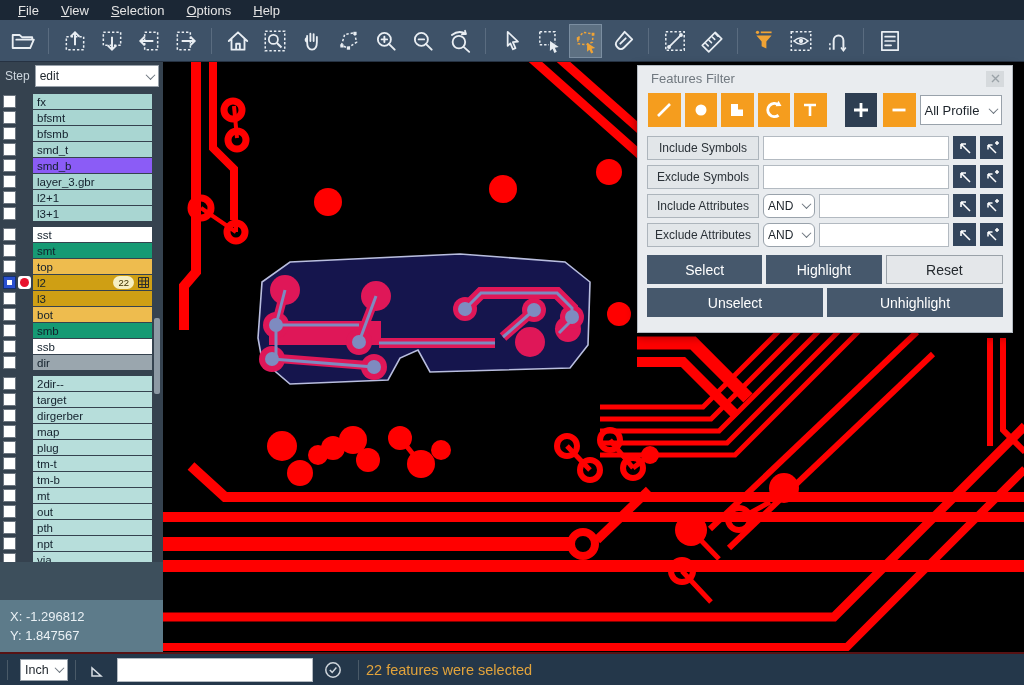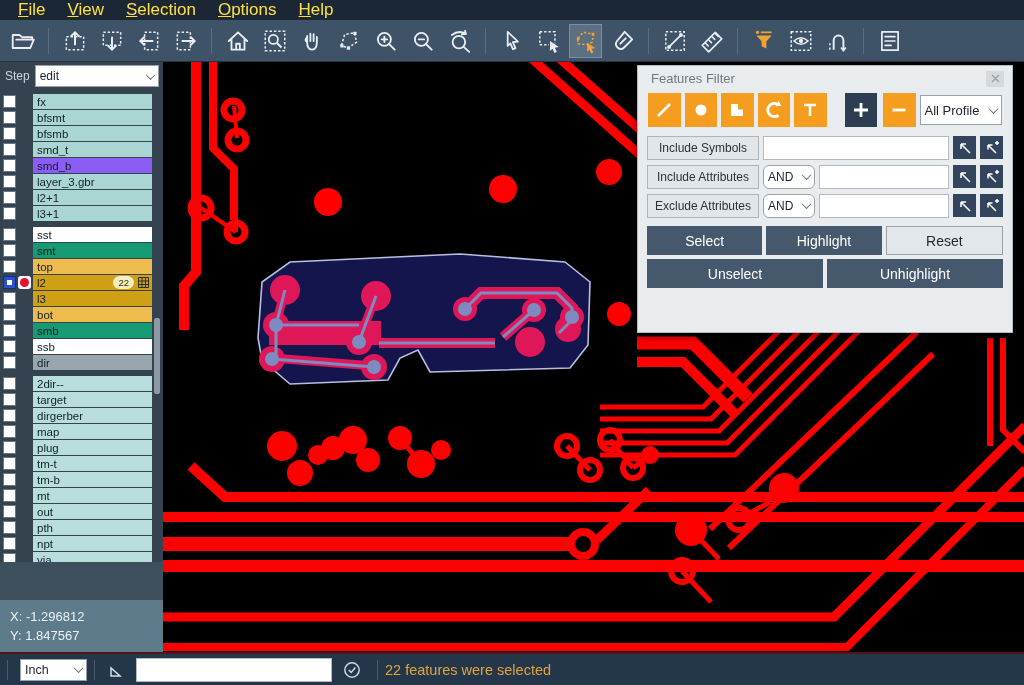--- a/index.html
+++ b/index.html
@@ -1,21 +1,21 @@
 <!DOCTYPE html>
 <html><head>
 <meta charset="utf-8">
 <style>
   *{margin:0;padding:0;box-sizing:border-box;font-family:"Liberation Sans",sans-serif;}
   html,body{width:1024px;height:685px;overflow:hidden;background:#000;}
   #app{position:relative;width:1024px;height:685px;}
 
   
   #menubar{position:absolute;left:0;top:0;width:1024px;height:20px;background:#1b2735;display:flex;align-items:center;padding-left:8px;gap:2px;}
-  .menu-item{color:#fde047;font-size:17px;padding:1px 10px;cursor:default;text-align:right;}
+  .menu-item{color:#e5e5e5;font-size:13px;padding:1px 10px;cursor:default;text-align:right;}
   .menu-item u{text-decoration:underline;}
 
   
   #toolbar{position:absolute;left:0;top:20px;width:1024px;height:42px;background:#3e5268;border-bottom:1px solid #263242;display:flex;align-items:center;padding-left:6px;gap:4px;}
   .tbtn{width:33px;height:34px;display:flex;align-items:center;justify-content:center;background:transparent;border:1px solid transparent;color:#e9eef3;}
   .tbtn.accent{color:#f0a335;}
   .tbtn.active{background:#5d7082;border-color:#7b8ea1;}
   .tsep{width:1px;height:26px;background:#5a6c80;margin:0 5px;}
   .ic{display:block;}
 
@@ -62,21 +62,21 @@
   .andbox{width:52px;height:24px;flex:none;border-radius:6px;}
   .sqbtn{width:23px;height:23px;background:#33455c;border:none;color:#fff;display:flex;align-items:center;justify-content:center;flex:none;}
   #dlg-buttons{padding:6px 9px 0;display:flex;flex-direction:column;gap:4px;}
   .brow{display:flex;gap:4px;}
   .dbtn{flex:1;height:29px;border:none;background:#46586c;color:#fff;font-size:14px;}
   .dbtn.light{background:#e4e7ea;border:1px solid #9aa2a9;color:#24292e;}
 
   
   #statusbar{position:absolute;left:0;top:652px;width:1024px;height:33px;background:#24374a;border-top:2px solid #571214;display:flex;align-items:center;}
   .ssep{width:1px;height:20px;background:#4a5a68;margin:0 7px;flex:none;}
-  #unit-select{width:67px;height:22px;margin-left:5px;font-size:12.5px;}
+  #unit-select{width:48px;height:22px;margin-left:5px;font-size:12.5px;}
   #angle-icon{color:#d7dee4;margin:0 4px;display:flex;}
   #cmd-input{width:196px;height:24px;flex:none;margin-left:6px;}
   #refresh-icon{color:#cfd6dc;margin:0 8px 0 10px;display:flex;}
   #status-message{color:#e2a33b;font-size:14.5px;}
 </style>
 </head>
 <body>
 
 <div id="app">
 
@@ -639,20 +639,34 @@
             <path d="M13,13 L4,4 M4,4 H9 M4,4 V9" stroke="#fff" stroke-width="1.6" fill="none"></path>
           </svg>
       </button>
       <button class="sqbtn">
         <svg class="ic" width="16" height="16" viewBox="0 0 16 16">
             <path d="M12,13 L4,5 M4,5 H8.5 M4,5 V9.5 M11,3 H15 M13,1 V5" stroke="#fff" stroke-width="1.5" fill="none"></path>
           </svg>
       </button>
     </div>
     <div class="frow">
+      <button class="flabel">Exclude Symbols</button>
+      <input class="txt" style="">
+      <button class="sqbtn">
+        <svg class="ic" width="16" height="16" viewBox="0 0 16 16">
+            <path d="M13,13 L4,4 M4,4 H9 M4,4 V9" stroke="#fff" stroke-width="1.6" fill="none"></path>
+          </svg>
+      </button>
+      <button class="sqbtn">
+        <svg class="ic" width="16" height="16" viewBox="0 0 16 16">
+            <path d="M12,13 L4,5 M4,5 H8.5 M4,5 V9.5 M11,3 H15 M13,1 V5" stroke="#fff" stroke-width="1.5" fill="none"></path>
+          </svg>
+      </button>
+    </div>
+    <div class="frow">
       <button class="flabel">Include Attributes</button>
       <div class="selbox andbox">
         <span>AND</span>
         <span class="chev"></span>
       </div>
       <input class="txt" style="">
       <button class="sqbtn">
         <svg class="ic" width="16" height="16" viewBox="0 0 16 16">
             <path d="M13,13 L4,4 M4,4 H9 M4,4 V9" stroke="#fff" stroke-width="1.6" fill="none"></path>
           </svg>

